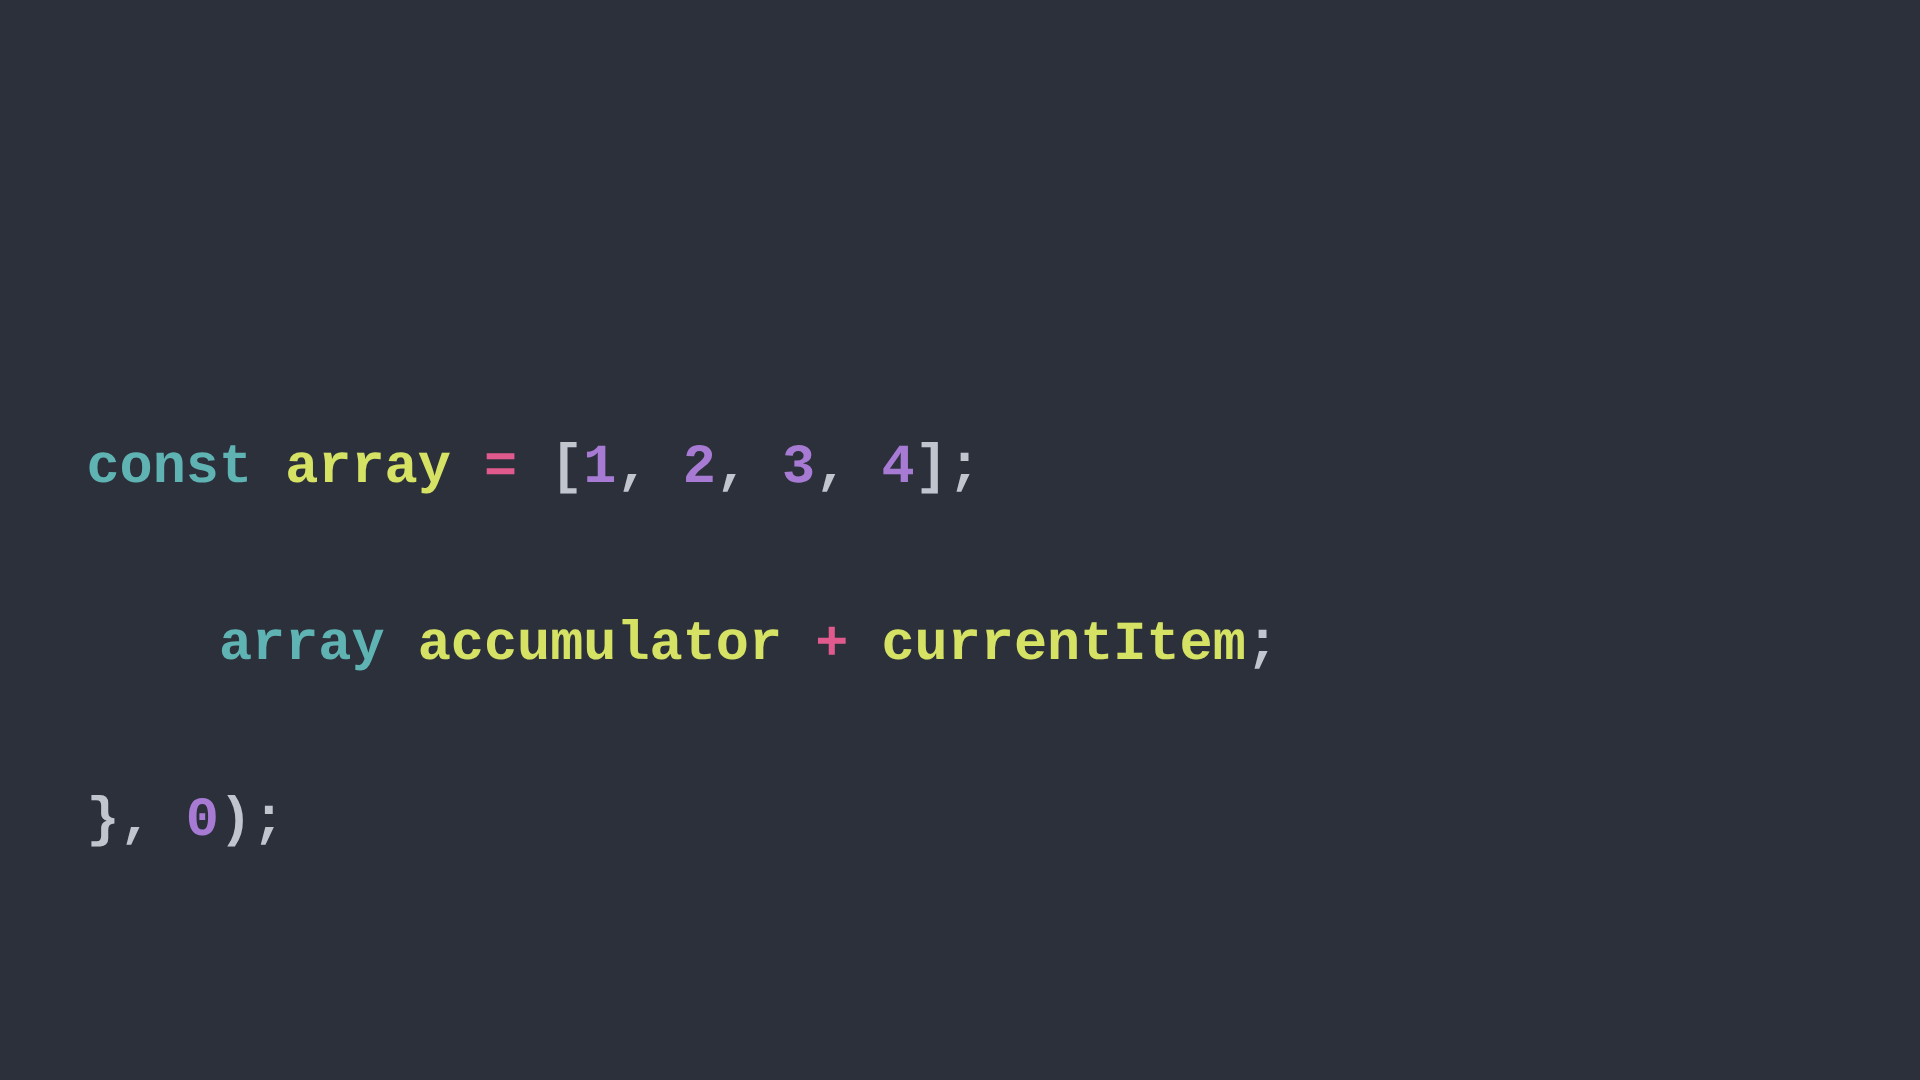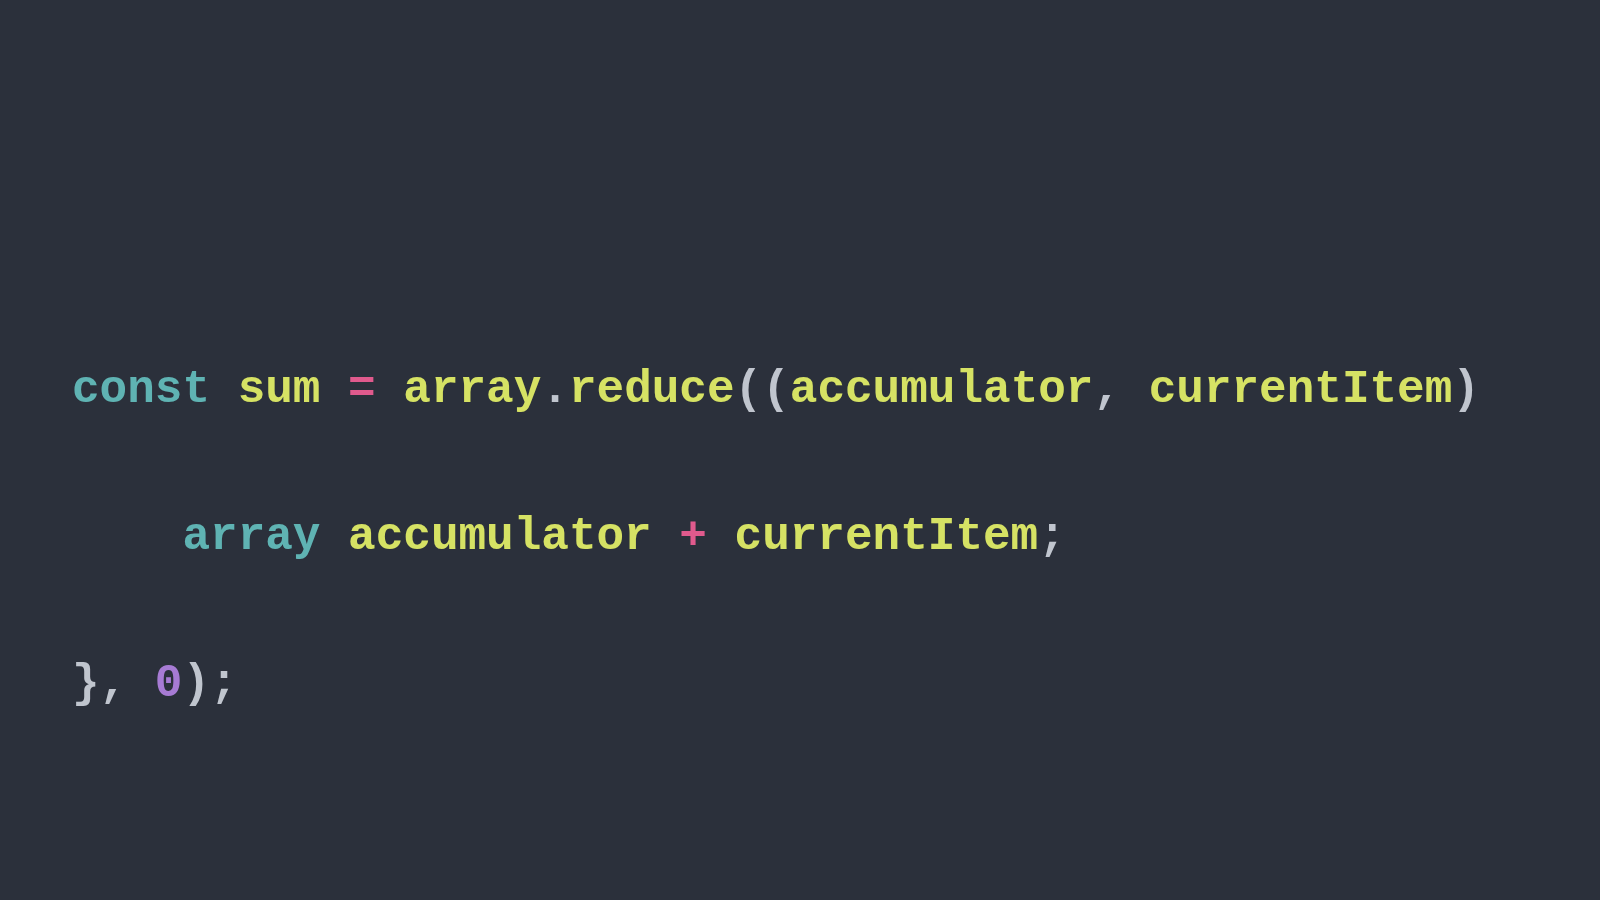--- a/index.html
+++ b/index.html
@@ -23,18 +23,18 @@
     .name { color: #d6e264; }       
     .op   { color: #e05a8d; }       
     .punc { color: #c0c5ce; }       
     .num  { color: #a77bd4; }       
     .ret  { color: #5fb3b3; }
   </style>
 </head>
 <body>
 
 <div class="editor">
-<div><span class="kw">const</span><span> </span><span class="name">sum</span><span> </span><span class="op">=</span><span> </span><span class="name">array</span><span class="punc">.</span><span class="name">reduce</span><span class="punc">((</span><span class="name">accumulator</span><span class="punc">, </span><span class="name">currentItem</span><span class="punc">) </span></div>
+<div><span class="kw">const</span><span> </span><span class="name">array</span><span> </span><span class="op">=</span><span> </span><span class="punc">[</span><span class="num">1</span><span class="punc">, </span><span class="num">2</span><span class="punc">, </span><span class="num">3</span><span class="punc">, </span><span class="num">4</span><span class="punc">];</span></div>
 <div><span>    </span><span class="ret">array</span><span> </span><span class="name">accumulator</span><span> </span><span class="op">+</span><span> </span><span class="name">currentItem</span><span class="punc">;</span></div>
 <div><span class="punc">}, </span><span class="num">0</span><span class="punc">);</span></div>
 
 
 </div>
 
 </body></html>

